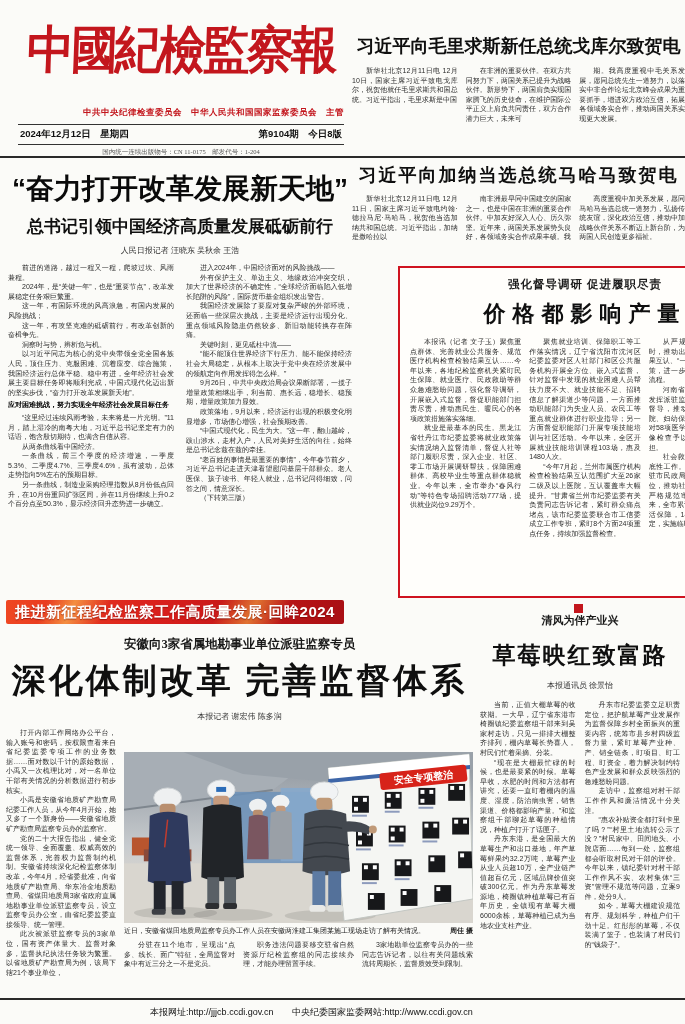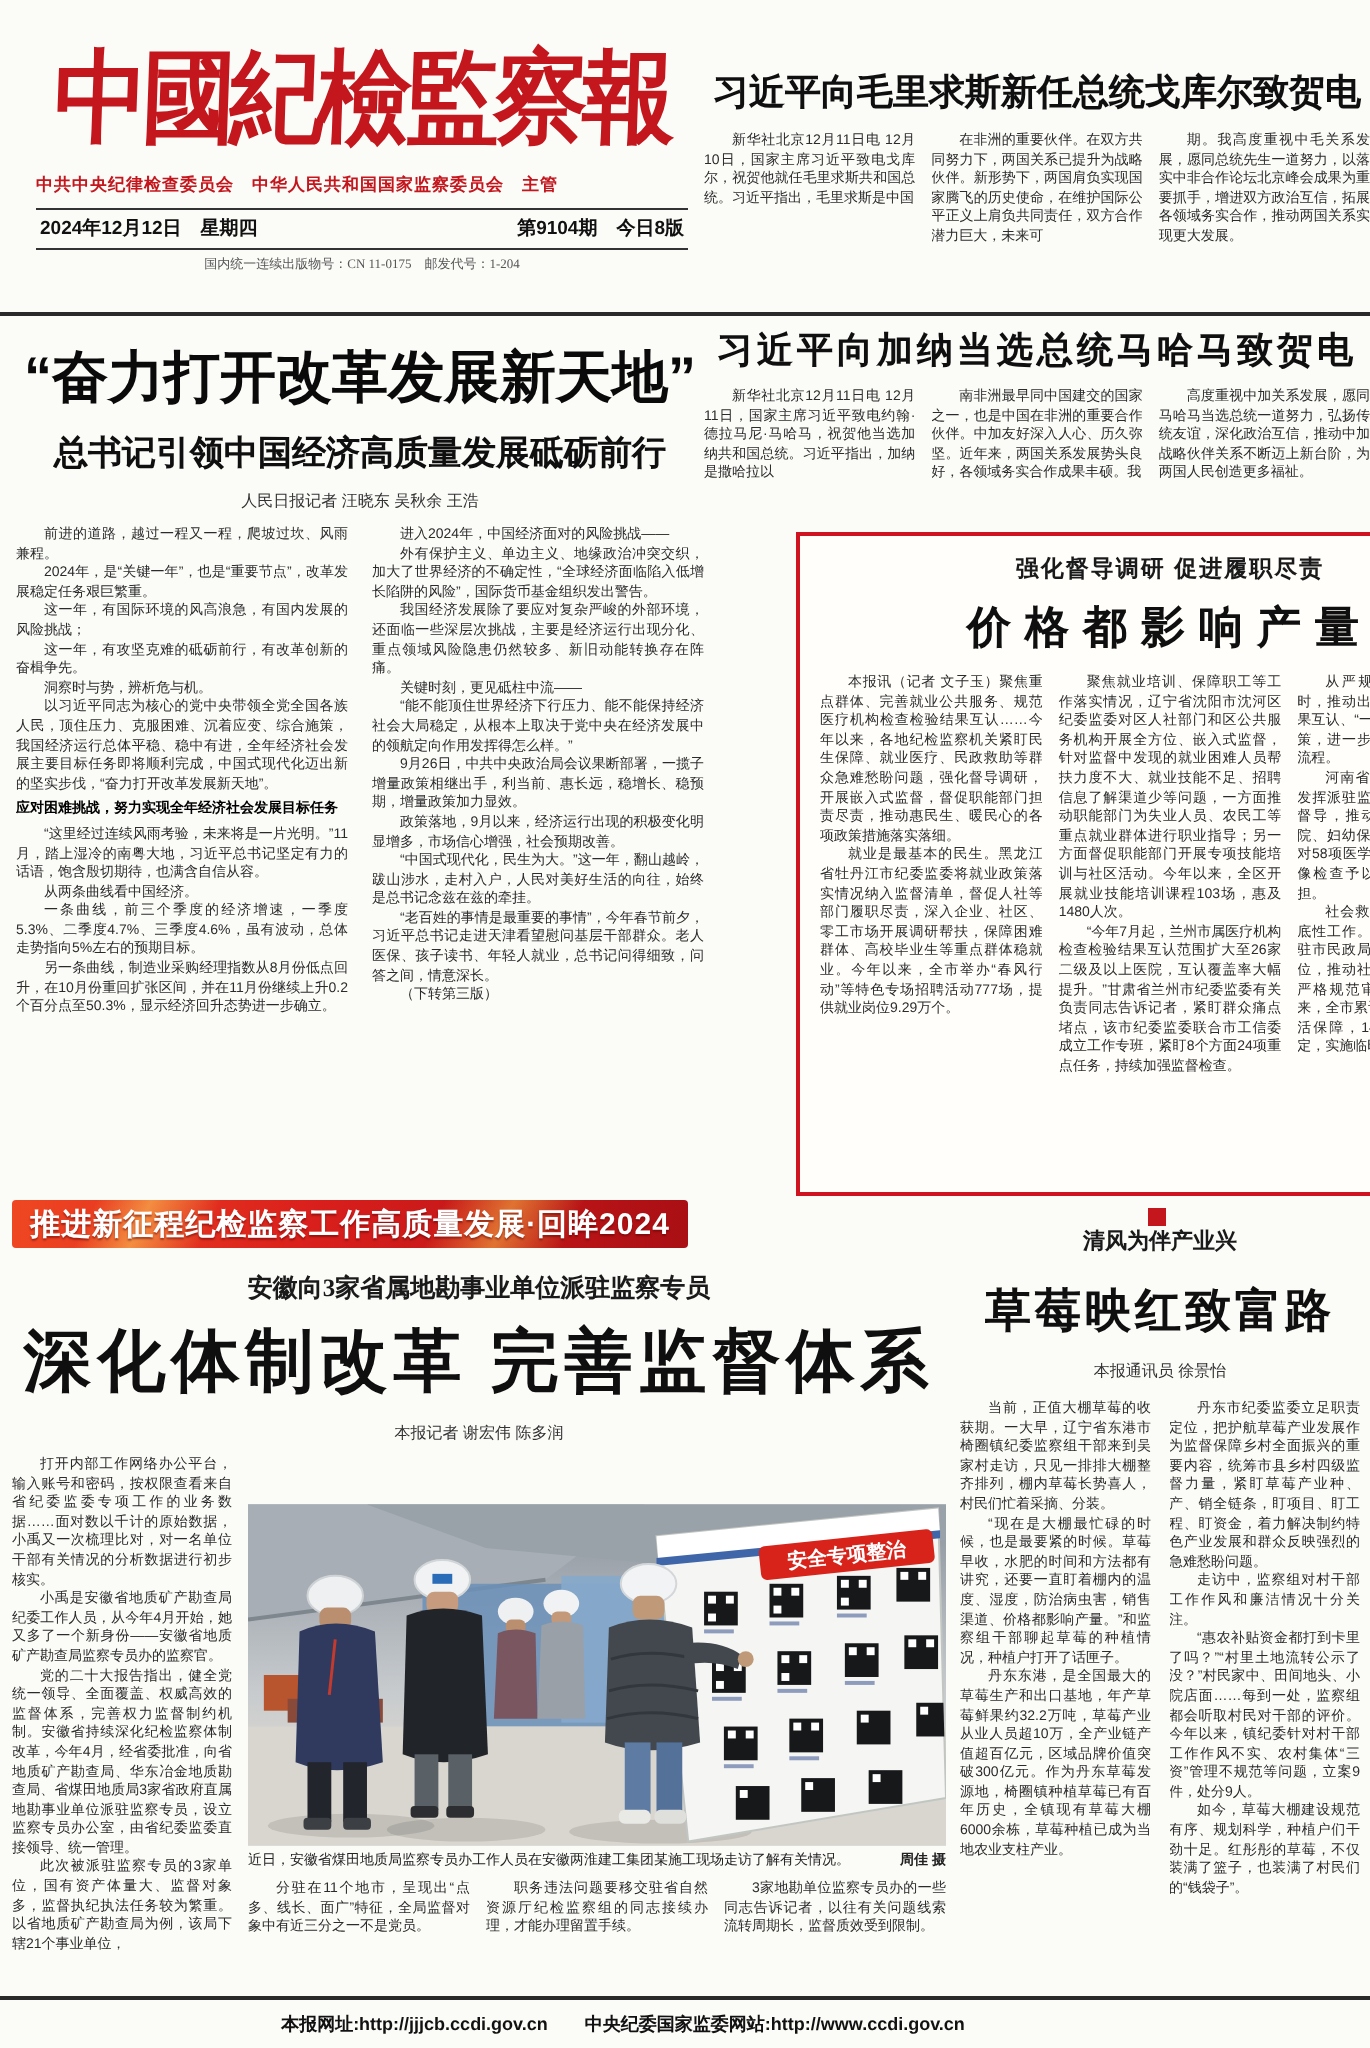--- a/index.html
+++ b/index.html
@@ -11,22 +11,22 @@
   .abs { position:absolute; }
 
   
   #masthead { left:18px; top:14px; width:326px; }
   .brand {
     font-family:"DejaVu Serif","Liberation Serif",serif;
     font-size:47px; font-weight:bold; color:#c3161d; text-align:center;
     letter-spacing:-3px; white-space:nowrap; transform:skewX(-2deg) scaleY(1.08);
     line-height:1.55;
   }
-  .org-line { color:#c3161d; font-size:8.5px; text-align:left; letter-spacing:.5px;
-    font-weight:bold; margin-top:0; white-space:nowrap; }
+  .org-line { color:#c3161d; font-size:8.5px; text-align:right; letter-spacing:.5px;
+    font-weight:bold; margin-top:20px; white-space:nowrap; }
   .date-row { display:flex; justify-content:space-between; align-items:center;
     border-top:1px solid #333; border-bottom:1px solid #333;
     margin-top:5px; padding:3px 2px; font-size:9.5px; font-weight:bold; color:#111;gap:23px; }
   .pub-code { font-size:6.5px; color:#555; text-align:center; margin-top:3px;
     font-family:"Liberation Serif",serif; }
 
   #top-rule { left:0; top:156px; width:685px; height:2px; background:#2a2a2a; }
 
   
   .headline { font-family:"Liberation Serif","DejaVu Serif",serif; font-weight:bold;
@@ -100,21 +100,21 @@
   .kicker-icon { width:9px; height:9px; background:#c3161d; display:inline-block;
     margin-right:4px; }
   #strawberry .headline { font-size:23px; letter-spacing:2px; margin-top:12px; }
   #strawberry .byline { margin-top:9px; }
   #strawberry .cols { margin-top:9px; gap:9px; }
   #strawberry .col { height:276px; }
 
   
   #footer-rule { left:0; top:998px; width:685px; height:1.5px; background:#2a2a2a; }
   #footer { left:0; top:1006px; width:623px; text-align:center; font-size:9px;
-    font-weight:bold; color:#111; }
+    font-weight:normal; color:#111; }
   #footer span { margin:0 8px; }
 </style>
 </head>
 <body>
 
 <div id="masthead" class="abs">
   <div class="brand">中國紀檢監察報</div>
   <div class="org-line">中共中央纪律检查委员会　中华人民共和国国家监察委员会　主管</div>
   <div class="date-row">
     <span>2024年12月12日　星期四</span>

